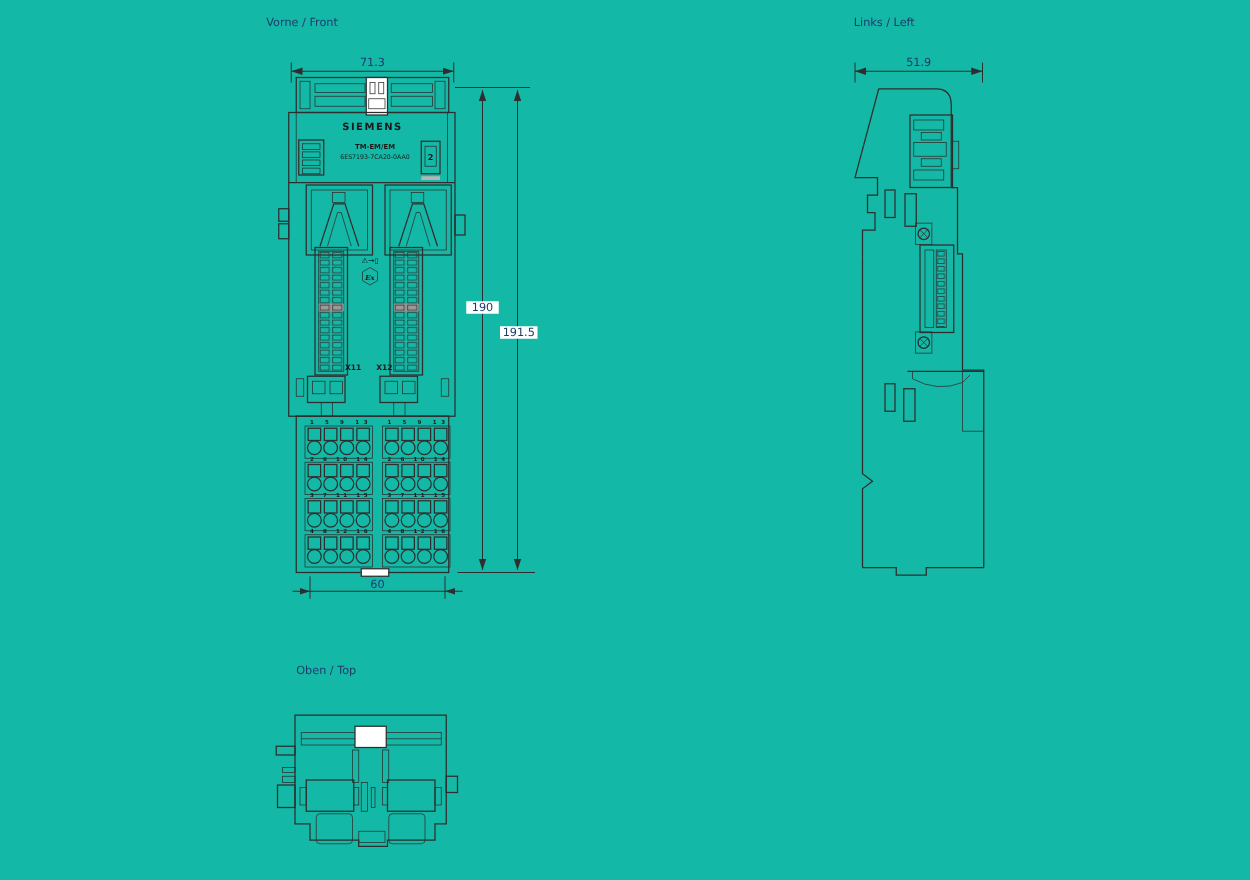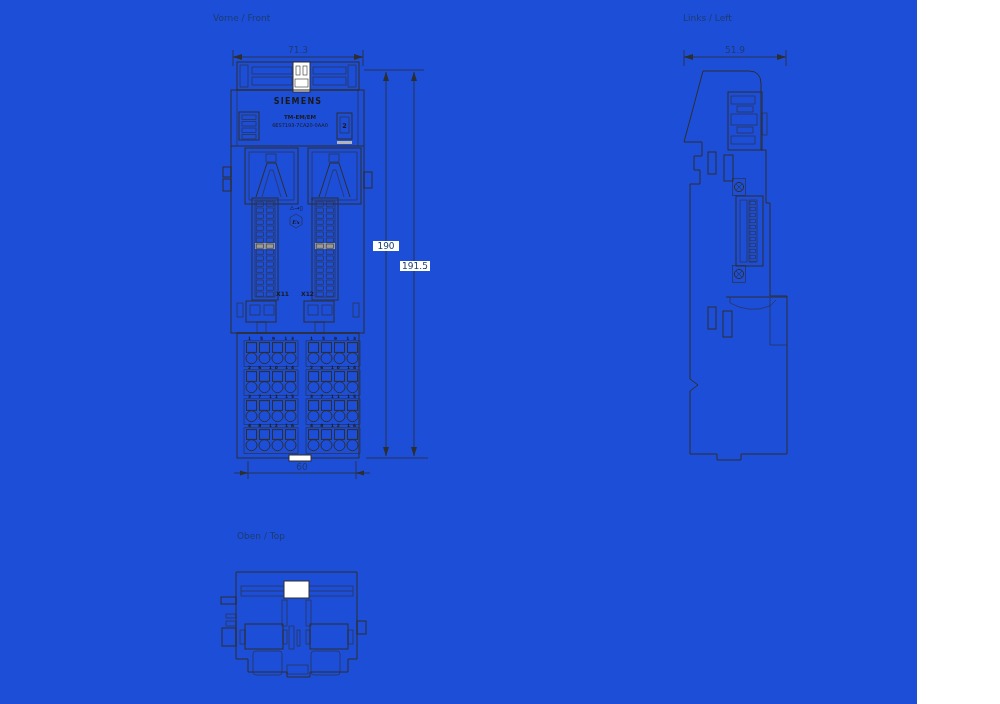--- a/index.html
+++ b/index.html
@@ -1,16 +1,16 @@
 <!DOCTYPE html>
 <html><head>
 <meta charset="utf-8">
 <style>
   html,body{margin:0;padding:0;background:#ffffff;}
-  .stage{position:relative;width:917px;height:704px;background:#1d4ed8;overflow:hidden;
+  .stage{position:relative;width:1000px;height:704px;background:#14b8a6;overflow:hidden;
          font-family:"DejaVu Sans",sans-serif;}
   svg{position:absolute;left:0;top:0;}
   .s   {fill:none;stroke:#2e2e2e;stroke-width:1;}
   .sf  {fill:#fff;stroke:#2e2e2e;stroke-width:1;}
   .thin{fill:none;stroke:#2e2e2e;stroke-width:0.6;}
   .gray{fill:#9a9a9a;stroke:none;}
   .lgray{fill:#b5b5b5;stroke:none;}
   .dimln{fill:none;stroke:#2e2e2e;stroke-width:0.8;}
   .t-view{font:9px/1 "DejaVu Sans",sans-serif;fill:#1d3c6e;}
   .t-dim {font:9px/1 "DejaVu Sans",sans-serif;fill:#1d3c6e;}

